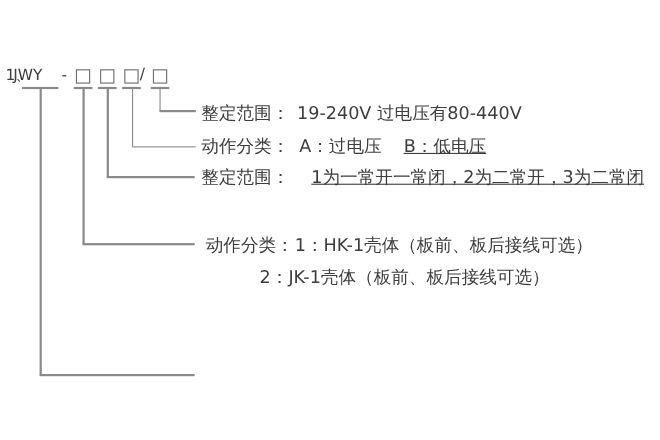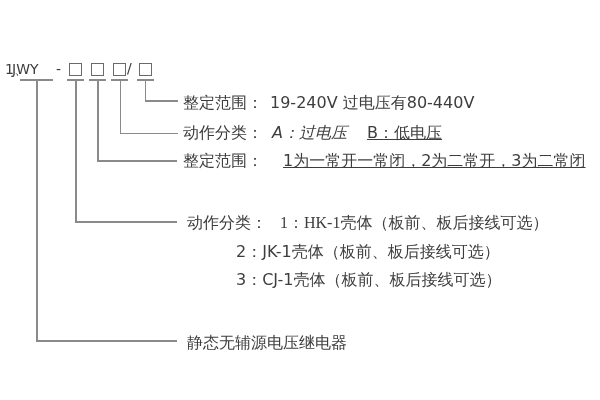--- a/index.html
+++ b/index.html
@@ -7,23 +7,23 @@
     position:relative;width:600px;height:400px;background:#ffffff;overflow:hidden;
     font-family:"DejaVu Sans",sans-serif;color:#3d3d3d;
   }
   .txt{position:absolute;font-size:16px;line-height:16px;white-space:nowrap;}
   .hdr{position:absolute;font-size:14px;line-height:18px;white-space:nowrap;font-weight:500;}
   .box{position:absolute;box-sizing:border-box;width:13px;height:13px;border:1.5px solid #6a6a6a;background:#ffffff;}
   .vline{position:absolute;width:1.5px;background:#8a8a8a;}
   .hline{position:absolute;height:1.5px;background:#8a8a8a;}
   .stub{position:absolute;height:2px;background:#8a8a8a;}
   .g7{margin-left:7px;}
-  .g9{margin-left:9px;font-style:italic;}
+  .g9{margin-left:9px;}
   .g20{margin-left:20px;text-decoration:underline;}
-  .g2{margin-left:13px;font-family:Liberation Serif, serif;}
+  .g2{margin-left:1px;}
 </style>
 </head>
 <body>
 
 <div class="canvas">
 
   <span class="hdr" style="left:5px;top:60px">1、</span>
   <span class="hdr" style="left:12px;top:60px">JWY</span>
   <span class="hdr" style="left:56px;top:60px">-</span>
   <div class="box" style="left:69px;top:63px"></div>
@@ -67,22 +67,16 @@
 
 
   <div class="txt" style="left:187px;top:215px">
     <span>动作分类：</span><span class="g2">1：HK-1壳体（板前、板后接线可选）</span>
   </div>
 
   <div class="txt" style="left:236px;top:244px">
     <span>2：JK-1壳体（板前、板后接线可选）</span>
   </div>
 
-  <div class="txt" style="left:236px;top:272px">
-    <span>3：CJ-1壳体（板前、板后接线可选）</span>
-  </div>
 
 
-  <div class="txt" style="left:187px;top:335px">
-    <span>静态无辅源电压继电器</span>
-  </div>
 
 </div>
 
 </body></html>

